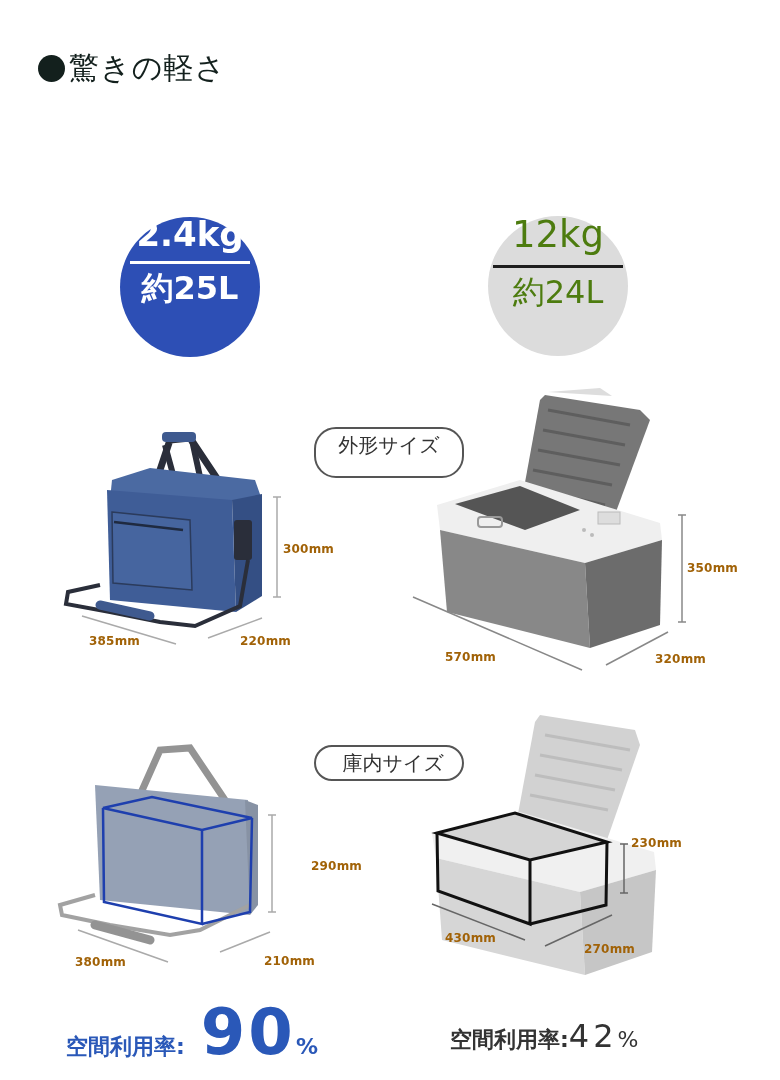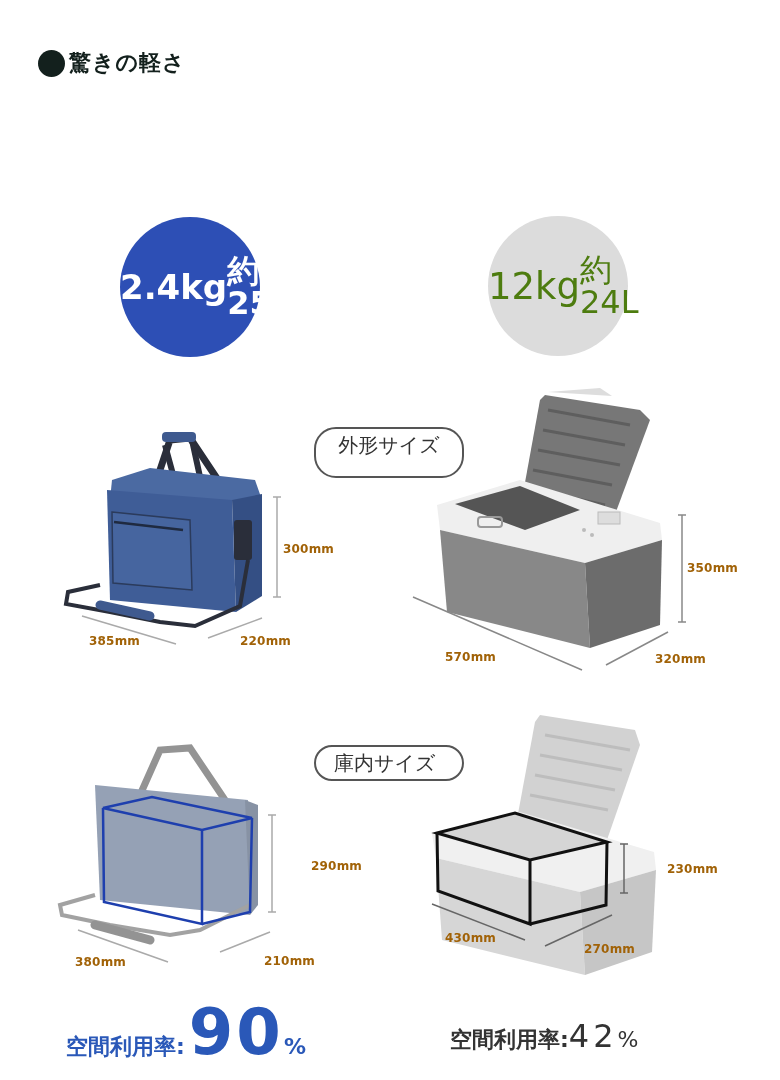--- a/index.html
+++ b/index.html
@@ -1,46 +1,46 @@
 <!DOCTYPE html>
 <html><head>
 <meta charset="utf-8">
 <style>
   * { box-sizing: border-box; margin: 0; padding: 0; }
   html, body { width: 780px; height: 1080px; background: #ffffff; overflow: hidden; }
   body { position: relative; font-family: "DejaVu Sans", "Liberation Sans", sans-serif; color: #222; }
 
   .heading { position: absolute; left: 38px; top: 48px; display: flex; align-items: center; }
   .heading .dot { width: 27px; height: 27px; border-radius: 50%; background: #13201d; margin-right: 4px; }
-  .heading .txt { font-size: 22px; font-weight: bold; color: #13201d; letter-spacing: 1px; }
-
-  .badge { position: absolute; border-radius: 50%; display: flex; flex-direction: row; align-items: center; justify-content: flex-start; }
+  .heading .txt { font-size: 30px; font-weight: normal; color: #13201d; letter-spacing: 1px; }
+
+  .badge { position: absolute; border-radius: 50%; display: flex; flex-direction: column; align-items: center; justify-content: flex-start; }
   .badge .weight { font-family: "DejaVu Sans", sans-serif; font-weight: bold; line-height: 1; }
   .badge .rule { height: 3px; margin: 10px 0 8px; }
   .badge .vol { font-weight: bold; font-size: 32px; line-height: 1; }
   .badge-blue { left: 120px; top: 217px; width: 140px; height: 140px; background: #2d4fb5; color: #fff; }
   .badge-blue .weight { font-size: 34px; }
   .badge-blue .rule { width: 120px; background: #fff; }
   .badge-gray { left: 488px; top: 216px; width: 140px; height: 140px; background: #dcdcdc; color: #4d7c0f; }
   .badge-gray .weight { font-size: 37px; font-weight: normal; }
   .badge-gray .rule { width: 130px; background: #1e1e1e; margin-top: 12px; }
   .badge-gray .vol { font-weight: normal; }
 
   .pill { position: absolute; border: 2px solid #555; border-radius: 22px; padding: 3px 18px; font-size: 20px; color: #333; background: #fff; }
   .pill-outer { left: 314px; top: 427px; width: 150px; height: 51px; text-align: center; }
-  .pill-inner { left: 314px; top: 745px; width: 150px; height: 36px; text-align: left; }
+  .pill-inner { left: 314px; top: 745px; width: 150px; height: 36px; text-align: right; }
 
   .dim { position: absolute; font-size: 12px; font-weight: bold; color: #a16207; letter-spacing: 0.2px; }
 
   svg.illus { position: absolute; left: 0; top: 0; }
 
   .util { position: absolute; display: flex; align-items: baseline; }
   .util-left { left: 66px; top: 1000px; color: #2a58b8; }
   .util-left .lbl { font-size: 22px; font-weight: bold; }
-  .util-left .num { font-size: 64px; font-weight: bold; line-height: 1; margin-left: 4px; letter-spacing: 3px; }
+  .util-left .num { font-size: 64px; font-weight: bold; line-height: 1; margin-left: 16px; letter-spacing: 3px; }
   .util-left .pct { font-size: 22px; font-weight: bold; }
   .util-right { left: 450px; top: 1020px; color: #333; }
   .util-right .lbl { font-size: 22px; font-weight: bold; }
   .util-right .num { font-size: 32px; line-height: 1; letter-spacing: 4px; }
   .util-right .pct { font-size: 22px; }
 </style>
 </head>
 <body>
 
 <div class="heading">
@@ -179,21 +179,21 @@
 <span class="dim" style="left:240px; top:634px;">220mm</span>
 
 <span class="dim" style="left:687px; top:561px;">350mm</span>
 <span class="dim" style="left:445px; top:650px;">570mm</span>
 <span class="dim" style="left:655px; top:652px;">320mm</span>
 
 <span class="dim" style="left:277px; top:859px;margin-left:34px;">290mm</span>
 <span class="dim" style="left:75px; top:955px;">380mm</span>
 <span class="dim" style="left:264px; top:954px;">210mm</span>
 
-<span class="dim" style="left:631px; top:862px;margin-left:36px;">230mm</span>
+<span class="dim" style="left:631px; top:836px;">230mm</span>
 <span class="dim" style="left:445px; top:931px;">430mm</span>
 <span class="dim" style="left:584px; top:942px;">270mm</span>
 
 <div class="util util-left">
   <span class="lbl">空間利用率:</span>
   <span class="num">90</span>
   <span class="pct">%</span>
 </div>
 <div class="util util-right">
   <span class="lbl">空間利用率:</span>

